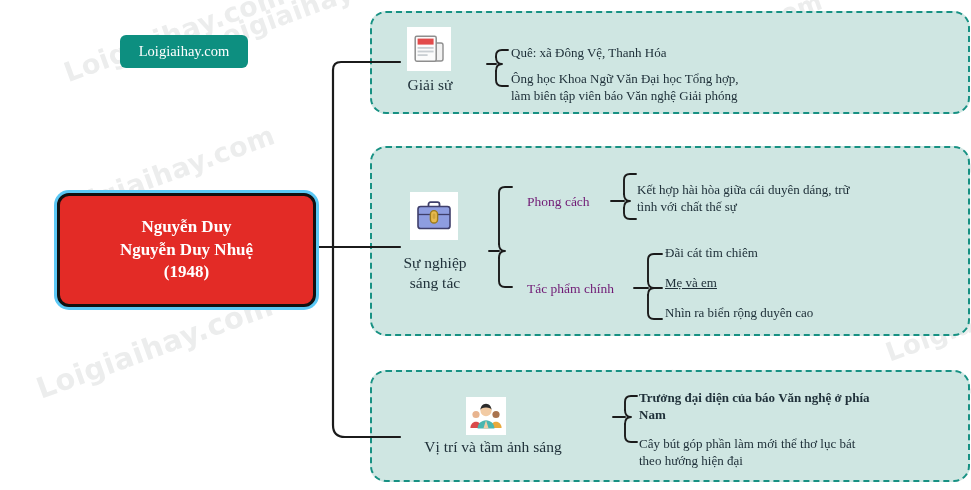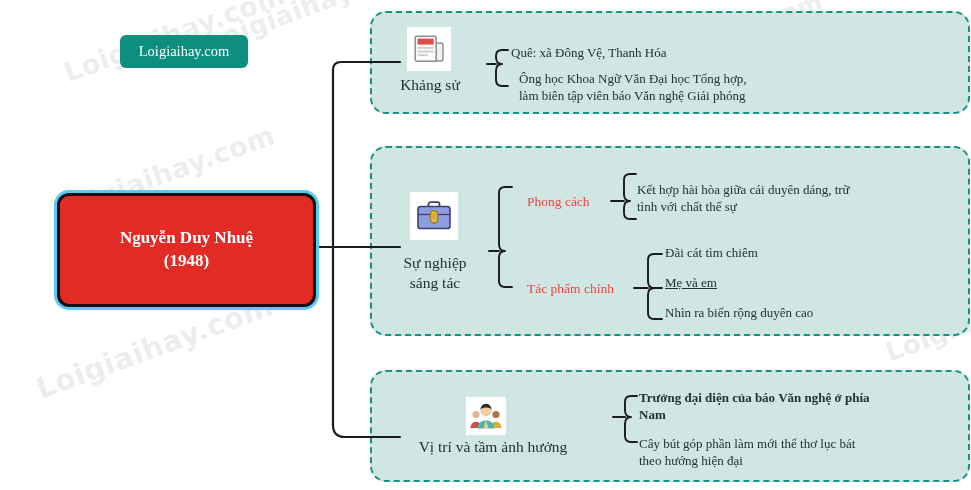--- a/index.html
+++ b/index.html
@@ -85,21 +85,21 @@
     font-size:15.5px;
     line-height:1.3;
     text-align:center;
     z-index:14;
     white-space:pre-line;
   }
 
   
   .sub-label{
     position:absolute;
-    color:#ef4444;
+    color:#701a75;
     font-family:"Liberation Serif", serif;
     font-size:13.5px;
     line-height:1.3;
     z-index:14;
     white-space:nowrap;
   }
 
   
   .leaf{
     position:absolute;
@@ -130,20 +130,21 @@
   <div class="wm" style="left:880px;top:300px;font-size:26px;transform:rotate(-20deg);">Loigiaihay.com</div>
   <div class="wm" style="left:30px;top:330px;font-size:29px;transform:rotate(-20deg);">Loigiaihay.com</div>
   <div class="wm" style="left:470px;top:395px;font-size:25px;transform:rotate(-20deg);">Loigiaihay.com</div>
   <div class="wm" style="left:760px;top:415px;font-size:26px;transform:rotate(-20deg);">Loigiaihay.com</div>
 
   <div class="panel" id="panel-0"></div>
   <div class="panel" id="panel-1"></div>
   <div class="panel" id="panel-2"></div>
 
   <div id="central-node">
+    <span>Nguyễn Duy</span>
     <span>Nguyễn Duy Nhuệ</span>
     <span>(1948)</span>
   </div>
 
   <div id="logo-badge">
     <span>Loigiaihay.com</span>
   </div>
 
   <div class="branch-icon" style="left:407px;top:27px;width:44px;height:44px;">
     <svg width="34" height="32" viewBox="0 0 34 32" aria-hidden="true">
@@ -174,30 +175,30 @@
       <path d="M1.4 27c0-3.6 2.5-6.2 5.6-6.2S12.6 23.4 12.6 27z" fill="#d94b4b"></path>
       <circle cx="27" cy="13.5" r="3.6" fill="#a9734e"></circle>
       <path d="M21.4 27c0-3.6 2.5-6.2 5.6-6.2S32.6 23.4 32.6 27z" fill="#e8a93c"></path>
       <circle cx="17" cy="9.6" r="5.6" fill="#f2cba4"></circle>
       <path d="M11.4 9.2c0-3.6 2.5-6.4 5.6-6.4s5.6 2.8 5.6 6.4c0-1.6-2.5-2.6-5.6-2.6s-5.6 1-5.6 2.6z" fill="#2b2b2b"></path>
       <path d="M8.6 27.4c0-4.6 3.8-8.2 8.4-8.2s8.4 3.6 8.4 8.2z" fill="#49b6b0"></path>
       <path d="M17 19.2l-2.6 8.2h5.2z" fill="#f2cba4"></path>
     </svg>
   </div>
 
-  <div class="branch-label" style="left:381px;top:75px;width:98px;">Khảng sử</div>
+  <div class="branch-label" style="left:381px;top:75px;width:98px;">Giải sử</div>
   <div class="branch-label" style="left:385px;top:253px;width:100px;text-align:center;">Sự nghiệp
 sáng tác</div>
-  <div class="branch-label" style="left:388px;top:437px;width:210px;">Vị trí và tầm ảnh hưởng</div>
+  <div class="branch-label" style="left:388px;top:437px;width:210px;">Vị trí và tầm ảnh sáng</div>
 
   <div class="sub-label" style="left:527px;top:193px;">Phong cách</div>
   <div class="sub-label" style="left:527px;top:280px;">Tác phẩm chính</div>
 
   <div class="leaf" style="left:511px;top:45px;width:400px;white-space:pre-line;">Quê: xã Đông Vệ, Thanh Hóa</div>
-  <div class="leaf" style="left:511px;top:71px;width:400px;white-space:pre-line;margin-left:8px;">Ông học Khoa Ngữ Văn Đại học Tổng hợp,
+  <div class="leaf" style="left:511px;top:71px;width:400px;white-space:pre-line;">Ông học Khoa Ngữ Văn Đại học Tổng hợp,
 làm biên tập viên báo Văn nghệ Giải phóng</div>
 
   <div class="leaf" style="left:637px;top:182px;width:310px;white-space:pre-line;">Kết hợp hài hòa giữa cái duyên dáng, trữ
 tình với chất thế sự</div>
 
   <div class="leaf" style="left:665px;top:245px;width:290px;">Đãi cát tìm chiêm</div>
   <div class="leaf" style="left:665px;top:275px;width:290px;text-decoration:underline;">Mẹ và em</div>
   <div class="leaf" style="left:665px;top:305px;width:290px;">Nhìn ra biển rộng duyên cao</div>
 
   <div class="leaf" style="left:639px;top:390px;width:300px;white-space:pre-line;font-weight:bold;">Trưởng đại diện của báo Văn nghệ ở phía

